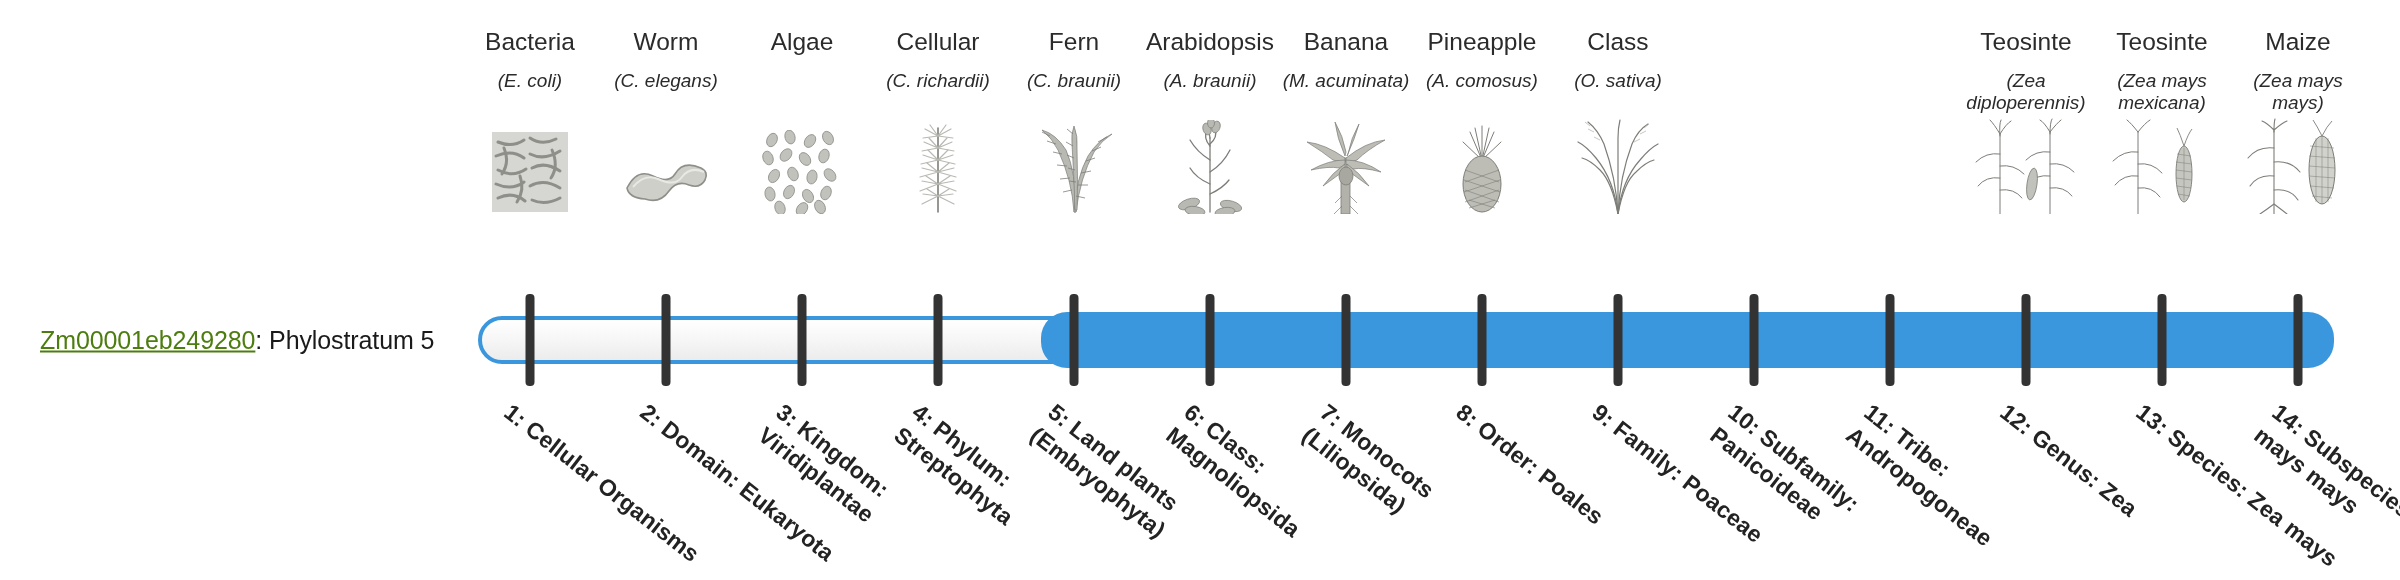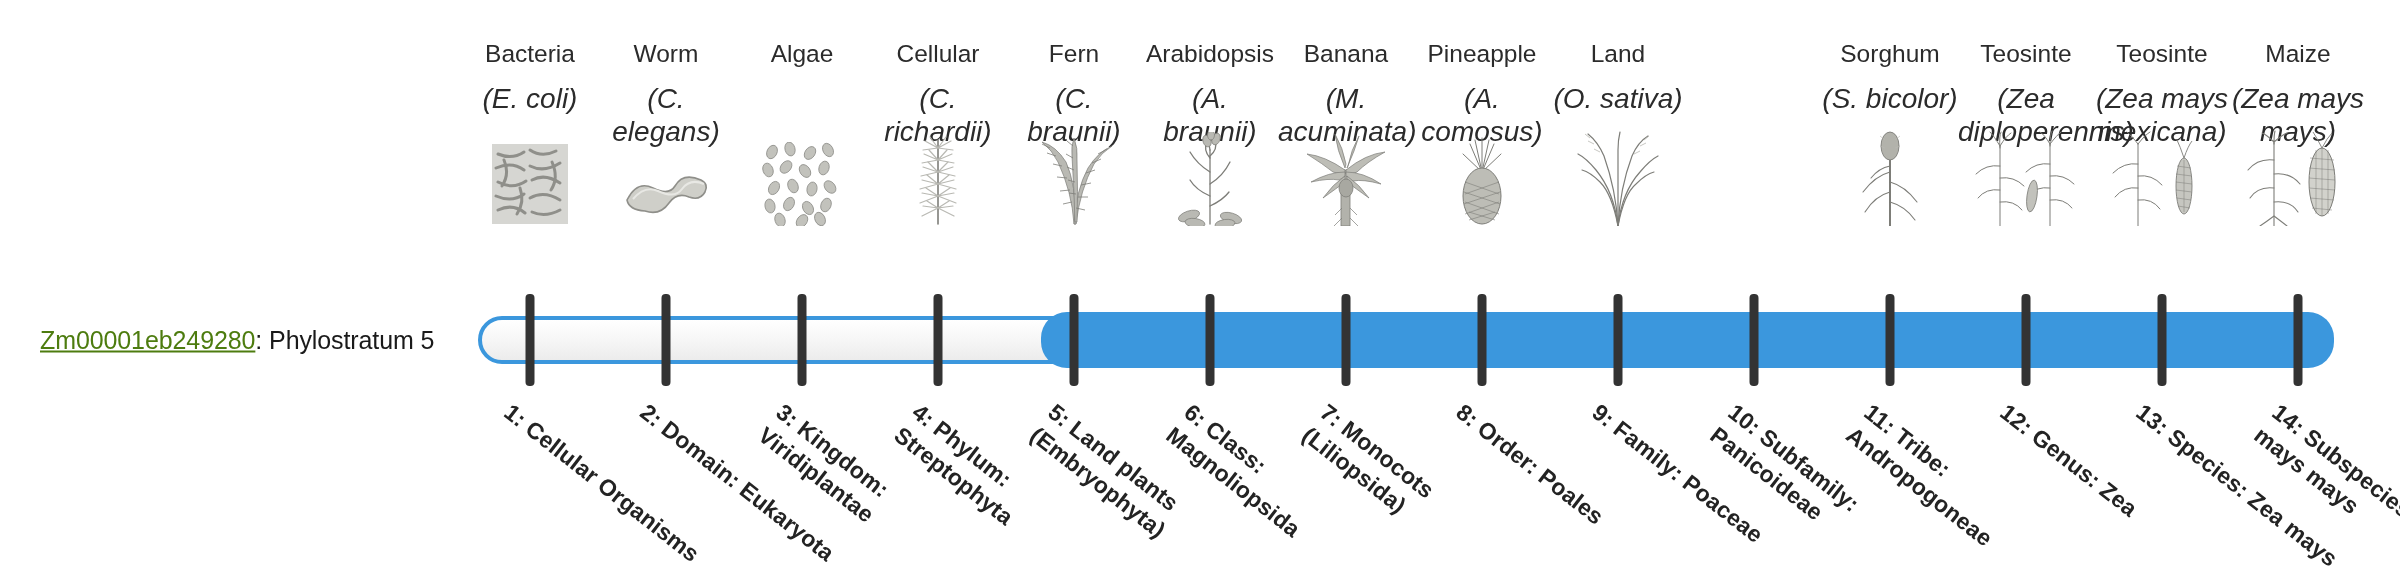--- a/index.html
+++ b/index.html
@@ -38,31 +38,31 @@
   
   #species-row {
     position: absolute;
     left: 478px;
     top: 28px;
     width: 1852px;
     height: 270px;
   }
   .species-col {
     position: absolute;
-    top: 12px;
+    top: 0;
     text-align: center;
   }
   .sp-common {
     font-size: 24.5px;
     color: #2b2b2b;
     line-height: 1.18;
     white-space: nowrap;
   }
   .sp-sci {
-    font-size: 28px;
+    font-size: 19px;
     color: #2b2b2b;
     font-style: italic;
     line-height: 1.18;
     margin-top: 13px;
   }
   .sp-img {
     position: absolute;
     left: 50%;
     transform: translateX(-50%);
     top: 88px;
@@ -288,55 +288,35 @@
      </g>
      <ellipse cx="31" cy="64" rx="19" ry="28" fill="#bdbdb6" stroke="#7d7d78" stroke-width="1"></ellipse>
      <g stroke="#7d7d78" stroke-width="0.6" fill="none">
        <path d="M14 50 L48 62 M13 60 L49 72 M14 70 L48 82 M18 80 L44 88"></path>
        <path d="M48 50 L14 62 M49 60 L13 72 M48 70 L14 82 M44 80 L18 88"></path>
      </g>
           </svg>
         </div>
       </div>
       <div class="species-col" style="left: 1072px; width: 136px;">
-        <div class="sp-common">Land</div>
+        <div class="sp-common">Class</div>
         <div class="sp-sci">(O. sativa)</div>
         <div class="sp-img">
           <svg width="88" height="96" viewBox="0 0 88 96">
      <g stroke="#7d7d78" stroke-width="1.2" fill="none" stroke-linecap="round">
        <path d="M44 96 Q42 60 30 26 Q24 12 14 4"></path>
        <path d="M44 96 Q46 58 58 26 Q64 12 74 6"></path>
        <path d="M44 96 Q40 62 22 40 Q12 28 4 24"></path>
        <path d="M44 96 Q48 62 66 42 Q76 30 84 26"></path>
        <path d="M44 96 Q44 56 44 20 Q44 10 46 2"></path>
        <path d="M44 96 Q38 64 26 52 Q16 42 8 40"></path>
        <path d="M44 96 Q50 64 62 54 Q72 44 80 42"></path>
      </g>
      <g stroke="#b9b9b3" stroke-width="0.8" fill="none">
        <path d="M16 8 l-5 -4 M20 14 l-6 -3 M26 22 l-6 -3 M70 10 l5 -4 M66 16 l6 -3 M60 24 l6 -3"></path>
-     </g>
-          </svg>
-        </div>
-      </div>
-      <div class="species-col" style="left: 1344px; width: 136px;">
-        <div class="sp-common">Sorghum</div>
-        <div class="sp-sci">(S. bicolor)</div>
-        <div class="sp-img">
-          <svg width="66" height="96" viewBox="0 0 66 96">
-     <ellipse cx="33" cy="16" rx="9" ry="14" fill="#b2b2ab" stroke="#7d7d78" stroke-width="0.9"></ellipse>
-     <path d="M33 30 L33 96" stroke="#7d7d78" stroke-width="2" fill="none"></path>
-     <g stroke="#7d7d78" stroke-width="1.1" fill="none" stroke-linecap="round">
-       <path d="M33 42 Q18 46 6 62"></path>
-       <path d="M33 52 Q48 56 60 72"></path>
-       <path d="M33 62 Q18 66 8 82"></path>
-       <path d="M33 72 Q48 76 58 90"></path>
-       <path d="M33 36 Q22 38 14 48"></path>
-     </g>
-     <g stroke="#b9b9b3" stroke-width="0.6" fill="none">
-       <path d="M28 10 l-5 -4 M28 18 l-5 -2 M38 10 l5 -4 M38 18 l5 -2"></path>
      </g>
           </svg>
         </div>
       </div>
       <div class="species-col" style="left: 1480px; width: 136px;">
         <div class="sp-common">Teosinte</div>
         <div class="sp-sci">(Zea diploperennis)</div>
         <div class="sp-img">
           <svg width="104" height="96" viewBox="0 0 104 96">
      <g stroke="#7d7d78" stroke-width="1" fill="none" stroke-linecap="round">

